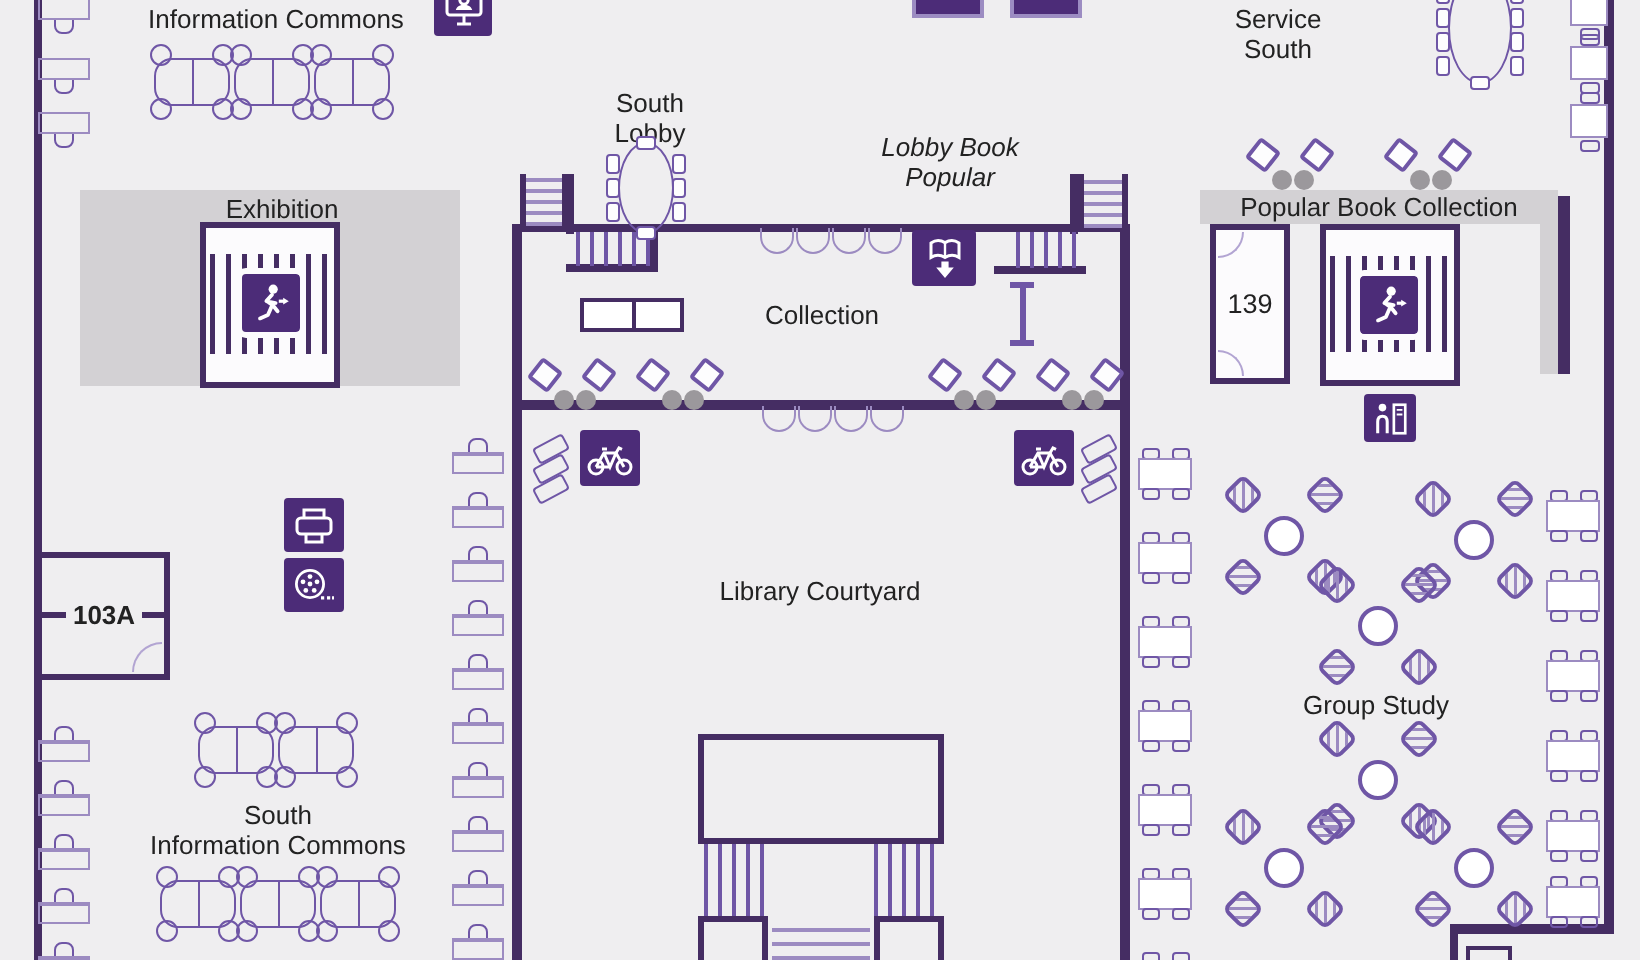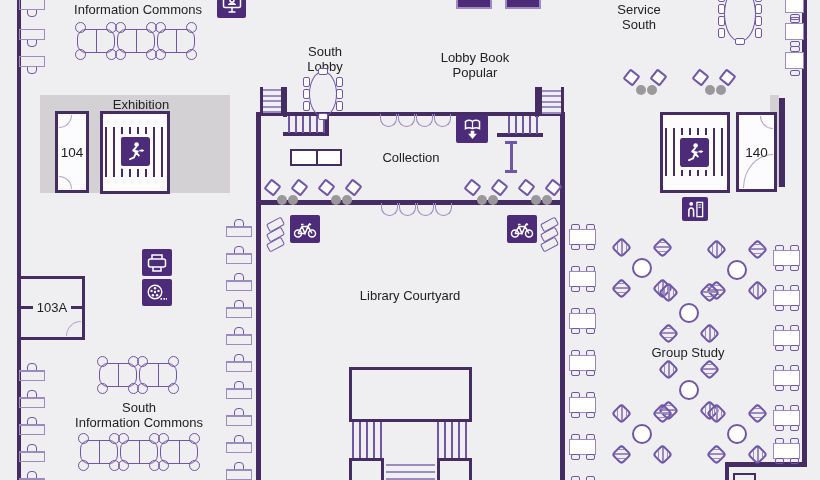--- a/index.html
+++ b/index.html
@@ -83,20 +83,23 @@
   .ov .ring{position:absolute;left:3px;right:3px;top:0;bottom:0;border:1.8px solid var(--f);border-radius:50%;}
   .ov i{position:absolute;border:1.5px solid var(--f);border-radius:2px;background:#fdfdfe;}
 </style>
 </head>
 <body>
 
 <div id="stage">
 
   <div class="band" style="left:40px;top:95px;width:190px;height:98px;"></div>
   <div class="lbl" style="left:141px;top:97px;">Exhibition</div>
+  <div class="band" style="left:600px;top:95px;width:179px;height:17px;">
+    <span>Popular Book Collection</span>
+  </div>
   <div class="band" style="left:770px;top:95px;width:9px;height:92px;"></div>
 
   <div class="w" style="left:17px;top:0;width:4px;height:480px;"></div>
   <div class="w" style="left:802px;top:0;width:5px;height:466px;"></div>
   <div class="w" style="left:256px;top:112px;width:5px;height:368px;"></div>
   <div class="w" style="left:560px;top:112px;width:5px;height:368px;"></div>
   <div class="w" style="left:256px;top:112px;width:309px;height:4px;"></div>
   <div class="w" style="left:256px;top:200px;width:309px;height:5px;"></div>
   <div class="w" style="left:283px;top:87px;width:4px;height:30px;"></div>
   <div class="w" style="left:283px;top:132px;width:46px;height:4px;"></div>
@@ -106,55 +109,50 @@
   <div class="w" style="left:779px;top:98px;width:6px;height:89px;"></div>
   <div class="w" style="left:725px;top:462px;width:82px;height:5px;"></div>
   <div class="w" style="left:725px;top:467px;width:4px;height:13px;"></div>
   <div class="partroom" style="left:733px;top:473px;width:23px;height:7px;"></div>
 
   <div class="w" style="left:20px;top:276px;width:65px;height:3px;"></div>
   <div class="w" style="left:20px;top:337px;width:65px;height:3px;"></div>
   <div class="w" style="left:82px;top:276px;width:3px;height:64px;"></div>
   <div class="w" style="left:20px;top:306px;width:13px;height:3px;"></div>
   <div class="w" style="left:71px;top:306px;width:14px;height:3px;"></div>
-  <div class="lbl" style="left:52px;top:300px;">103A</div>
+  <div class="lbl" style="left:52px;top:300px;font-weight:bold;">103A</div>
   <div class="arc br" style="position:absolute;left:66px;top:321px;width:15px;height:15px;"></div>
 
-  <div class="room" style="left:55px;top:111px;width:34px;height:82px;">
-    <i class="arc tl"></i>
-    <i class="arc bl"></i>
-    <span class="rnum">104</span>
-  </div>
   <div class="stairs" style="left:100px;top:111px;width:70px;height:83px;">
     <div class="tread"></div>
   </div>
   <div class="sqicon ol" style="left:121px;top:137px;width:29px;height:29px;">
     <svg width="24" height="24" viewBox="0 0 24 24">
       <circle cx="12.6" cy="4.6" r="2.3" fill="#fff"></circle>
       <path fill="none" stroke="#fff" stroke-width="1.9" stroke-linecap="round" stroke-linejoin="round" d="M12 7.4 9.2 10.5 12.2 12.4 10 17.4 M9.4 10.7 13.8 11.5 M12.3 12.5 14.8 15.6 M6 19.2 9.9 17.5"></path>
       <path d="M15.4 10.6h2.6" stroke="#fff" stroke-width="1.6"></path>
       <path d="M17.6 8.9 20.4 10.6 17.6 12.3z" fill="#fff"></path>
     </svg>
   </div>
 
+  <div class="room" style="left:605px;top:112px;width:40px;height:80px;">
+    <i class="arc tl"></i>
+    <i class="arc bl"></i>
+    <span class="rnum">139</span>
+  </div>
   <div class="stairs" style="left:660px;top:112px;width:70px;height:81px;">
     <div class="tread"></div>
   </div>
   <div class="sqicon ol" style="left:680px;top:138px;width:29px;height:29px;">
     <svg width="24" height="24" viewBox="0 0 24 24">
       <circle cx="12.6" cy="4.6" r="2.3" fill="#fff"></circle>
       <path fill="none" stroke="#fff" stroke-width="1.9" stroke-linecap="round" stroke-linejoin="round" d="M12 7.4 9.2 10.5 12.2 12.4 10 17.4 M9.4 10.7 13.8 11.5 M12.3 12.5 14.8 15.6 M6 19.2 9.9 17.5"></path>
       <path d="M15.4 10.6h2.6" stroke="#fff" stroke-width="1.6"></path>
       <path d="M17.6 8.9 20.4 10.6 17.6 12.3z" fill="#fff"></path>
     </svg>
-  </div>
-  <div class="room" style="left:736px;top:112px;width:41px;height:80px;">
-    <i class="arc tr"></i>
-    <i class="arc br"></i>
-    <span class="rnum">140</span>
   </div>
   <div class="sqicon" style="left:682px;top:197px;width:26px;height:24px;">
     <svg width="21" height="19" viewBox="0 0 22 20">
       <circle cx="6.5" cy="4" r="2" fill="#fff"></circle>
       <path d="M4 17.5v-6c0-2 1-3 2.5-3S9 9.5 9 11.5v6" stroke="#fff" stroke-width="1.6" fill="none"></path>
       <rect x="12.5" y="2.5" width="6" height="15" fill="none" stroke="#fff" stroke-width="1.4"></rect>
       <path d="M14 5.2h3 M14 7.6h3" stroke="#fff" stroke-width="1"></path>
     </svg>
   </div>
 
@@ -245,21 +243,21 @@
   </div>
 
   <div class="lbl" style="left:138px;top:-13px;">
     <span>South</span>
     <span>Information Commons</span>
   </div>
   <div class="lbl" style="left:325px;top:44px;">
     <span>South</span>
     <span>Lobby</span>
   </div>
-  <div class="lbl" style="left:475px;top:50px;">
+  <div class="lbl" style="left:475px;top:66px;font-style:italic;">
     <span>Lobby Book</span>
     <span>Popular</span>
   </div>
   <div class="lbl" style="left:411px;top:150px;">Collection</div>
   <div class="lbl" style="left:639px;top:2px;">
     <span>Service</span>
     <span>South</span>
   </div>
   <div class="lbl" style="left:410px;top:288px;">Library Courtyard</div>
   <div class="lbl" style="left:688px;top:345px;">Group Study</div>

